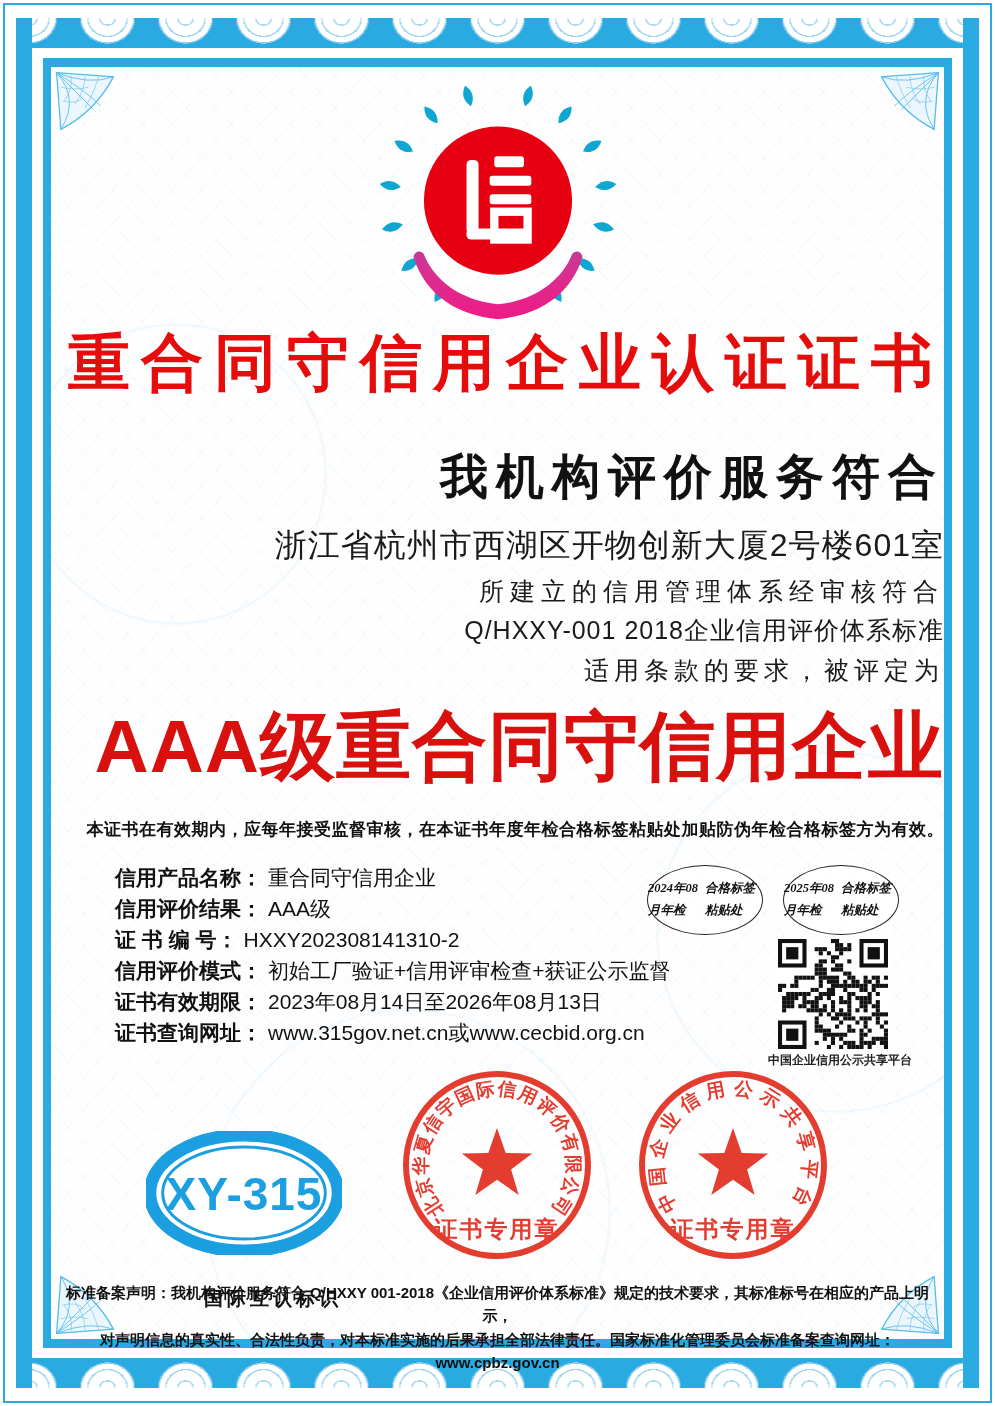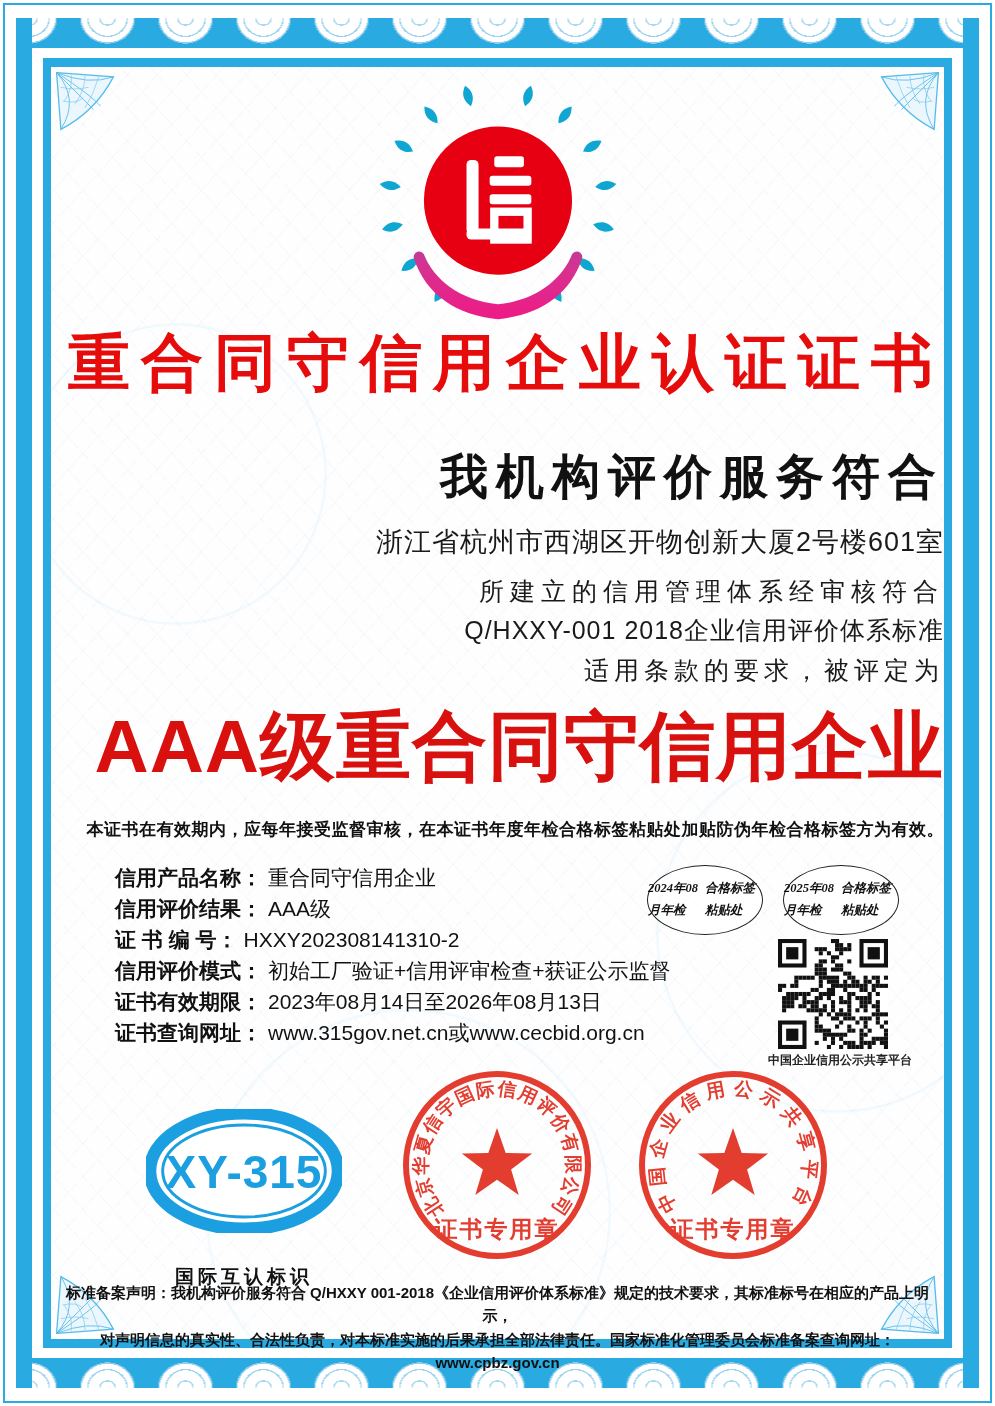--- a/index.html
+++ b/index.html
@@ -32,21 +32,21 @@
   .corner{position:absolute;width:62px;height:62px;opacity:.9;}
   .corner.tl{left:3px;top:3px;}
   .corner.tr{right:3px;top:3px;transform:scaleX(-1);}
   .corner.bl{left:3px;bottom:3px;transform:scaleY(-1);}
   .corner.br{right:3px;bottom:3px;transform:scale(-1,-1);}
 
   .logo-wrap{position:absolute;left:50%;top:4px;transform:translateX(-50%);width:300px;height:250px;}
 
   .main-title{top:254px;font-size:62px;font-weight:bold;color:#e60c0b;letter-spacing:11px;white-space:nowrap;}
   .company{top:378px;font-size:48px;font-weight:bold;color:#111;letter-spacing:8px;white-space:nowrap;}
-  .address{top:457px;font-size:27px;color:#1a1a1a;letter-spacing:1px;}
+  .address{top:457px;font-size:32px;color:#1a1a1a;letter-spacing:1px;}
   .stmt1{top:508px;font-size:25px;color:#1a1a1a;letter-spacing:6px;}
   .stmt2{top:547px;font-size:25px;color:#1a1a1a;letter-spacing:1px;}
   .stmt3{top:587px;font-size:25px;color:#1a1a1a;letter-spacing:5px;}
   .award{top:630px;font-size:75px;font-weight:bold;color:#d8100e;letter-spacing:1px;white-space:nowrap;}
   .notice{top:751px;font-size:17px;font-weight:bold;color:#111;letter-spacing:.5px;white-space:nowrap;}
 
   .details{position:absolute;left:64px;top:795px;font-size:21px;color:#111;}
   .detail-row{height:31px;line-height:31px;white-space:nowrap;}
   .detail-row .lbl{font-weight:bold;}
   .detail-row .val{font-weight:normal;margin-left:6px;}
@@ -54,21 +54,21 @@
   .sticker{position:absolute;width:114px;height:68px;border:1.6px solid #222;border-radius:50%;
     display:flex;flex-direction:row;justify-content:center;align-items:center;
     font-family:"Liberation Serif",serif;font-style:italic;font-weight:bold;font-size:12.5px;color:#111;line-height:1.75;background:rgba(255,255,255,.6);}
   .sticker.s1{left:596px;top:798px;}
   .sticker.s2{left:732px;top:798px;}
 
   .qr-block{position:absolute;left:717px;top:872px;width:130px;text-align:center;}
   .qr-box{width:110px;height:110px;margin:0 auto;background:#fff;}
   .qr-caption{margin-top:3px;font-size:12px;font-weight:bold;color:#222;white-space:nowrap;}
 
-  .xy-block{position:absolute;left:95px;top:1042px;width:196px;text-align:center;}
+  .xy-block{position:absolute;left:95px;top:1064px;width:196px;text-align:right;}
   .xy-caption{margin-top:27px;font-size:19px;color:#111;letter-spacing:4px;font-weight:bold;}
 
   .stamp{position:absolute;width:196px;height:196px;opacity:.92;}
   .stamp.st1{left:348px;top:1002px;}
   .stamp.st2{left:584px;top:1002px;}
 
   .footer{position:absolute;left:12px;right:12px;top:1214px;text-align:center;font-size:15px;font-weight:bold;color:#111;line-height:1.55;}
 </style>
 </head>
 <body>

